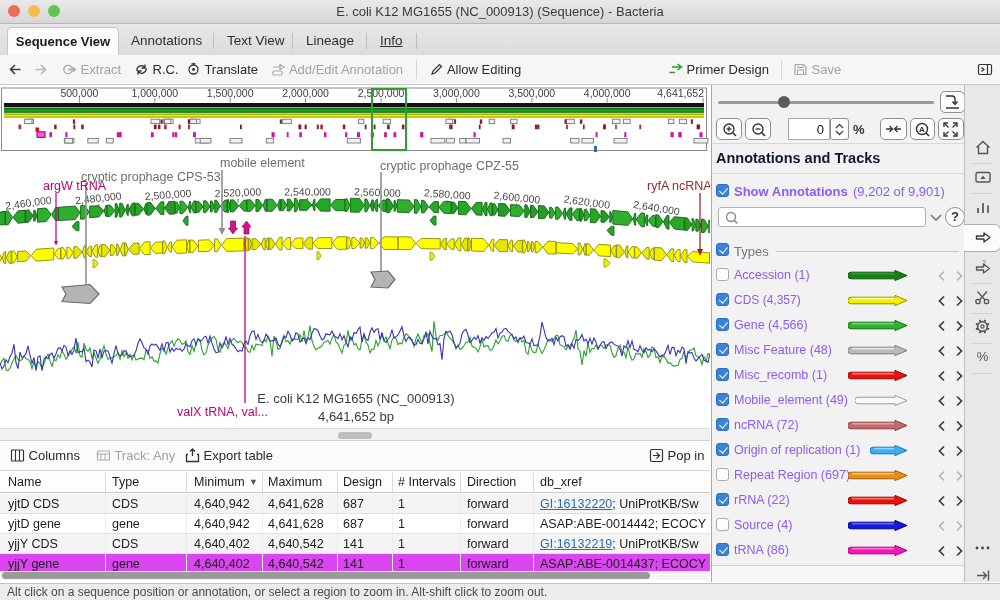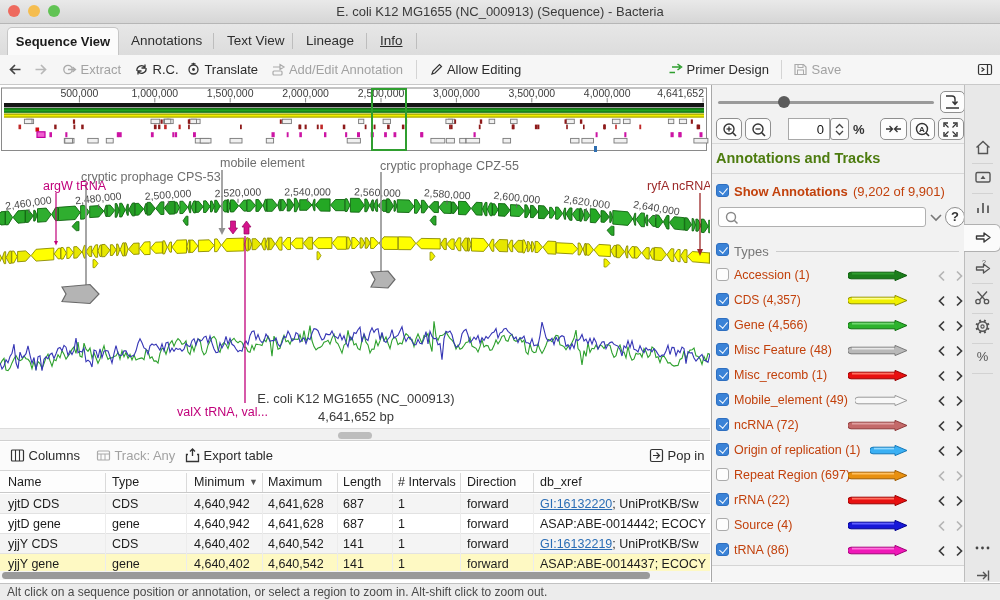--- a/index.html
+++ b/index.html
@@ -27,21 +27,21 @@
 .hscroll { left:0; top:571px; width:710px; height:9px; background:#f4f4f4; }
 .hthumb { position:absolute; left:2px; top:1px; width:648px; height:7px; border-radius:3.5px; background:#9a9a9a; }
 .statusbar { left:0; top:583px; width:1000px; height:17px; background:#ececec; border-top:1px solid #c2c2c2; font-size:12px; color:#4a4a4a; line-height:17px; padding-left:7px; }
 .rpanel { left:711px; top:85px; width:253px; height:497px; background:#f2f2f2; border-left:1px solid #a8a8a8; }
 .rp-btn { position:absolute; background:#fdfdfd; border:1px solid #8f8f8f; border-radius:5px; }
 .numbox { position:absolute; background:#fff; border:1px solid #a8a8a8; font-size:13px; color:#111; text-align:right; }
 .cb { position:absolute; width:13px; height:13px; border-radius:3px; }
 .cb.on { background:#3b83d7; border:1px solid #2e6fc0; }
 .cb.off { background:#fdfdfd; border:1px solid #ababab; }
 .cb.on:after { content:""; position:absolute; left:4px; top:1px; width:3.5px; height:7px; border:solid #fff; border-width:0 1.8px 1.8px 0; transform:rotate(40deg); }
-.rtext { position:absolute; font-size:13px; color:#c2410c; white-space:nowrap; }
+.rtext { position:absolute; font-size:13px; color:#8b5cf6; white-space:nowrap; }
 .rstrip { left:964px; top:85px; width:36px; height:497px; background:#e8e8e8; border-left:1px solid #bdbdbd; }
 .rsep { position:absolute; left:7px; width:21px; height:1px; background:#d2d2d2; }
 </style></head><body>
 <div class="abs titlebar">
 <div class="tl" style="left:8px;background:#ee6a5e;"></div>
 <div class="tl" style="left:28px;background:#f5bd4f;"></div>
 <div class="tl" style="left:48px;background:#61c354;"></div>
 <div class="title">E. coli K12 MG1655 (NC_000913) (Sequence) - Bacteria</div>
 </div>
 <div class="abs tabbar">
@@ -490,21 +490,21 @@
 <div class="ti" style="left:649px;top:-1px;"><svg width="15" height="15" viewBox="0 0 15 15" style="vertical-align:-3px;">
         <rect x="1.5" y="1.5" width="12" height="12" rx="1.5" stroke="#333" stroke-width="1.2" fill="none"></rect>
         <path d="M4 7.5 H10 M7.5 4.5 L10.5 7.5 L7.5 10.5" stroke="#333" stroke-width="1.2" fill="none"></path>
       </svg> Pop in</div>
 </div>
 <div class="abs thead">
 <div class="hc" style="left:8px;">Name</div>
 <div class="hc" style="left:112px;">Type</div>
 <div class="hc" style="left:194px;">Minimum</div>
 <div class="hc" style="left:268px;">Maximum</div>
-<div class="hc" style="left:343px;">Length</div>
+<div class="hc" style="left:343px;">Design</div>
 <div class="hc" style="left:398px;"># Intervals</div>
 <div class="hc" style="left:467px;">Direction</div>
 <div class="hc" style="left:540px;">db_xref</div>
 <div class="hc" style="left:249px;color:#555;font-size:9px;">▼</div>
 <div class="vline" style="left:105px;"></div>
 <div class="vline" style="left:186px;"></div>
 <div class="vline" style="left:262px;"></div>
 <div class="vline" style="left:337px;"></div>
 <div class="vline" style="left:392px;"></div>
 <div class="vline" style="left:460px;"></div>
@@ -554,21 +554,21 @@
 <div class="tc" style="left:467px;width:63px;">forward</div>
 <div class="tc" style="left:540px;width:168px;"><span class="link">GI:16132219</span>; UniProtKB/Sw</div>
 <div style="position:absolute;left:105px;top:0;width:1px;height:20px;background:#ececec;"></div>
 <div style="position:absolute;left:186px;top:0;width:1px;height:20px;background:#ececec;"></div>
 <div style="position:absolute;left:262px;top:0;width:1px;height:20px;background:#ececec;"></div>
 <div style="position:absolute;left:337px;top:0;width:1px;height:20px;background:#ececec;"></div>
 <div style="position:absolute;left:392px;top:0;width:1px;height:20px;background:#ececec;"></div>
 <div style="position:absolute;left:460px;top:0;width:1px;height:20px;background:#ececec;"></div>
 <div style="position:absolute;left:533px;top:0;width:1px;height:20px;background:#ececec;"></div>
 </div>
-<div class="trow" style="top:554px;background:#fef9c3;border-bottom:1px solid #e2e2e2;">
+<div class="trow" style="top:554px;background:#d946ef;border-bottom:1px solid #e2e2e2;">
 <div class="tc" style="left:8px;width:94px;">yjjY gene</div>
 <div class="tc" style="left:112px;width:72px;">gene</div>
 <div class="tc" style="left:194px;width:64px;">4,640,402</div>
 <div class="tc" style="left:268px;width:65px;">4,640,542</div>
 <div class="tc" style="left:343px;width:45px;">141</div>
 <div class="tc" style="left:398px;width:59px;">1</div>
 <div class="tc" style="left:467px;width:63px;">forward</div>
 <div class="tc" style="left:540px;width:168px;">ASAP:ABE-0014437; ECOCY</div>
 <div style="position:absolute;left:105px;top:0;width:1px;height:20px;background:#ececec;"></div>
 <div style="position:absolute;left:186px;top:0;width:1px;height:20px;background:#ececec;"></div>
@@ -617,21 +617,21 @@
       <circle cx="8" cy="8" r="5.5" stroke="#333" stroke-width="1.4" fill="none"></circle>
       <line x1="12" y1="12" x2="15" y2="15" stroke="#333" stroke-width="1.6"></line>
       <text x="8" y="10.6" font-size="8" font-weight="bold" fill="#333" text-anchor="middle" font-family="Liberation Sans">A</text>
     </svg>
 <div class="rp-btn" style="left:226px;top:33px;width:26px;height:22px;"></div>
 <svg width="17" height="17" viewBox="0 0 17 17" style="position:absolute;left:230px;top:36px;">
       <path d="M2 6 V2 H6 M11 2 H15 V6 M15 11 V15 H11 M6 15 H2 V11" stroke="#333" stroke-width="1.4" fill="none"></path>
       <path d="M3 3 L6.5 6.5 M14 3 L10.5 6.5 M14 14 L10.5 10.5 M3 14 L6.5 10.5" stroke="#333" stroke-width="1.2" fill="none"></path>
     </svg>
 <div style="position:absolute;left:0;top:58px;width:253px;height:1px;background:#d8d8d8;"></div>
-<div class="rtext" style="left:4px;top:65px;font-size:14.5px;font-weight:bold;color:#4d7c0f;">Annotations and Tracks</div>
+<div class="rtext" style="left:4px;top:65px;font-size:14.5px;font-weight:bold;color:#0f172a;">Annotations and Tracks</div>
 <div style="position:absolute;left:0;top:88px;width:253px;height:1px;background:#d8d8d8;"></div>
 <div class="cb on" style="left:4px;top:99px;"></div>
 <div class="rtext" style="left:22px;top:99px;font-weight:bold;">Show Annotations</div>
 <div class="rtext" style="left:141px;top:99px;">(9,202 of 9,901)</div>
 <div style="position:absolute;left:6px;top:122px;width:208px;height:20px;background:#fff;border:1px solid #b0b0b0;border-radius:3px;"></div>
 <svg width="15" height="15" viewBox="0 0 15 15" style="position:absolute;left:12px;top:125px;">
       <circle cx="7" cy="7" r="4.5" stroke="#888" stroke-width="1.4" fill="none"></circle>
       <line x1="10.2" y1="10.2" x2="13.5" y2="13.5" stroke="#888" stroke-width="1.5"></line>
     </svg>
 <svg width="12" height="9" viewBox="0 0 12 9" style="position:absolute;left:218px;top:128px;">

